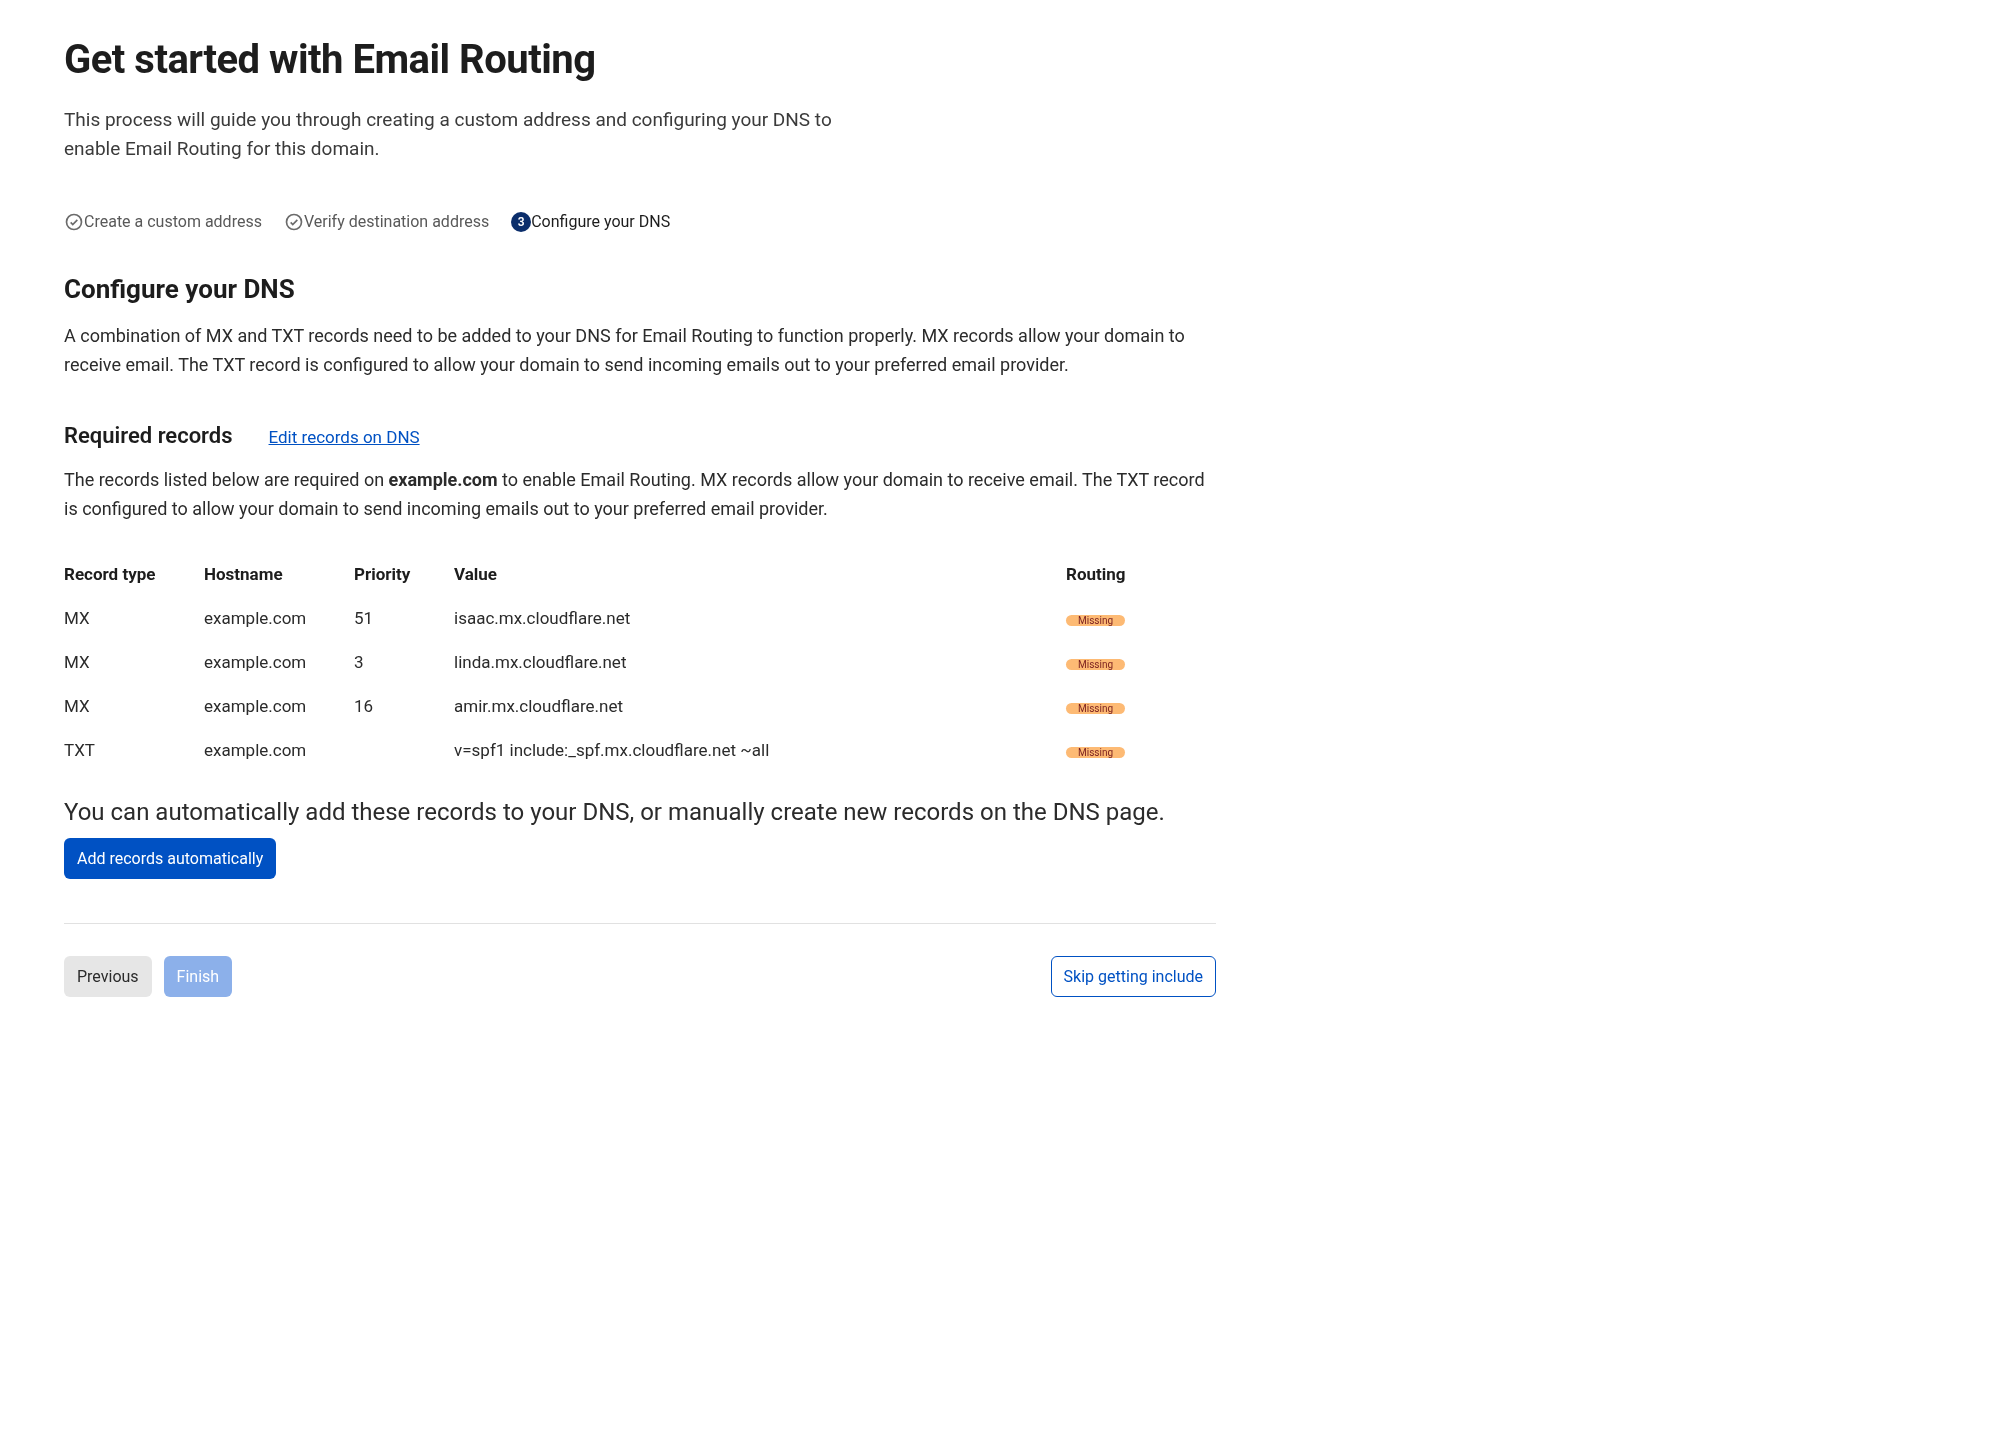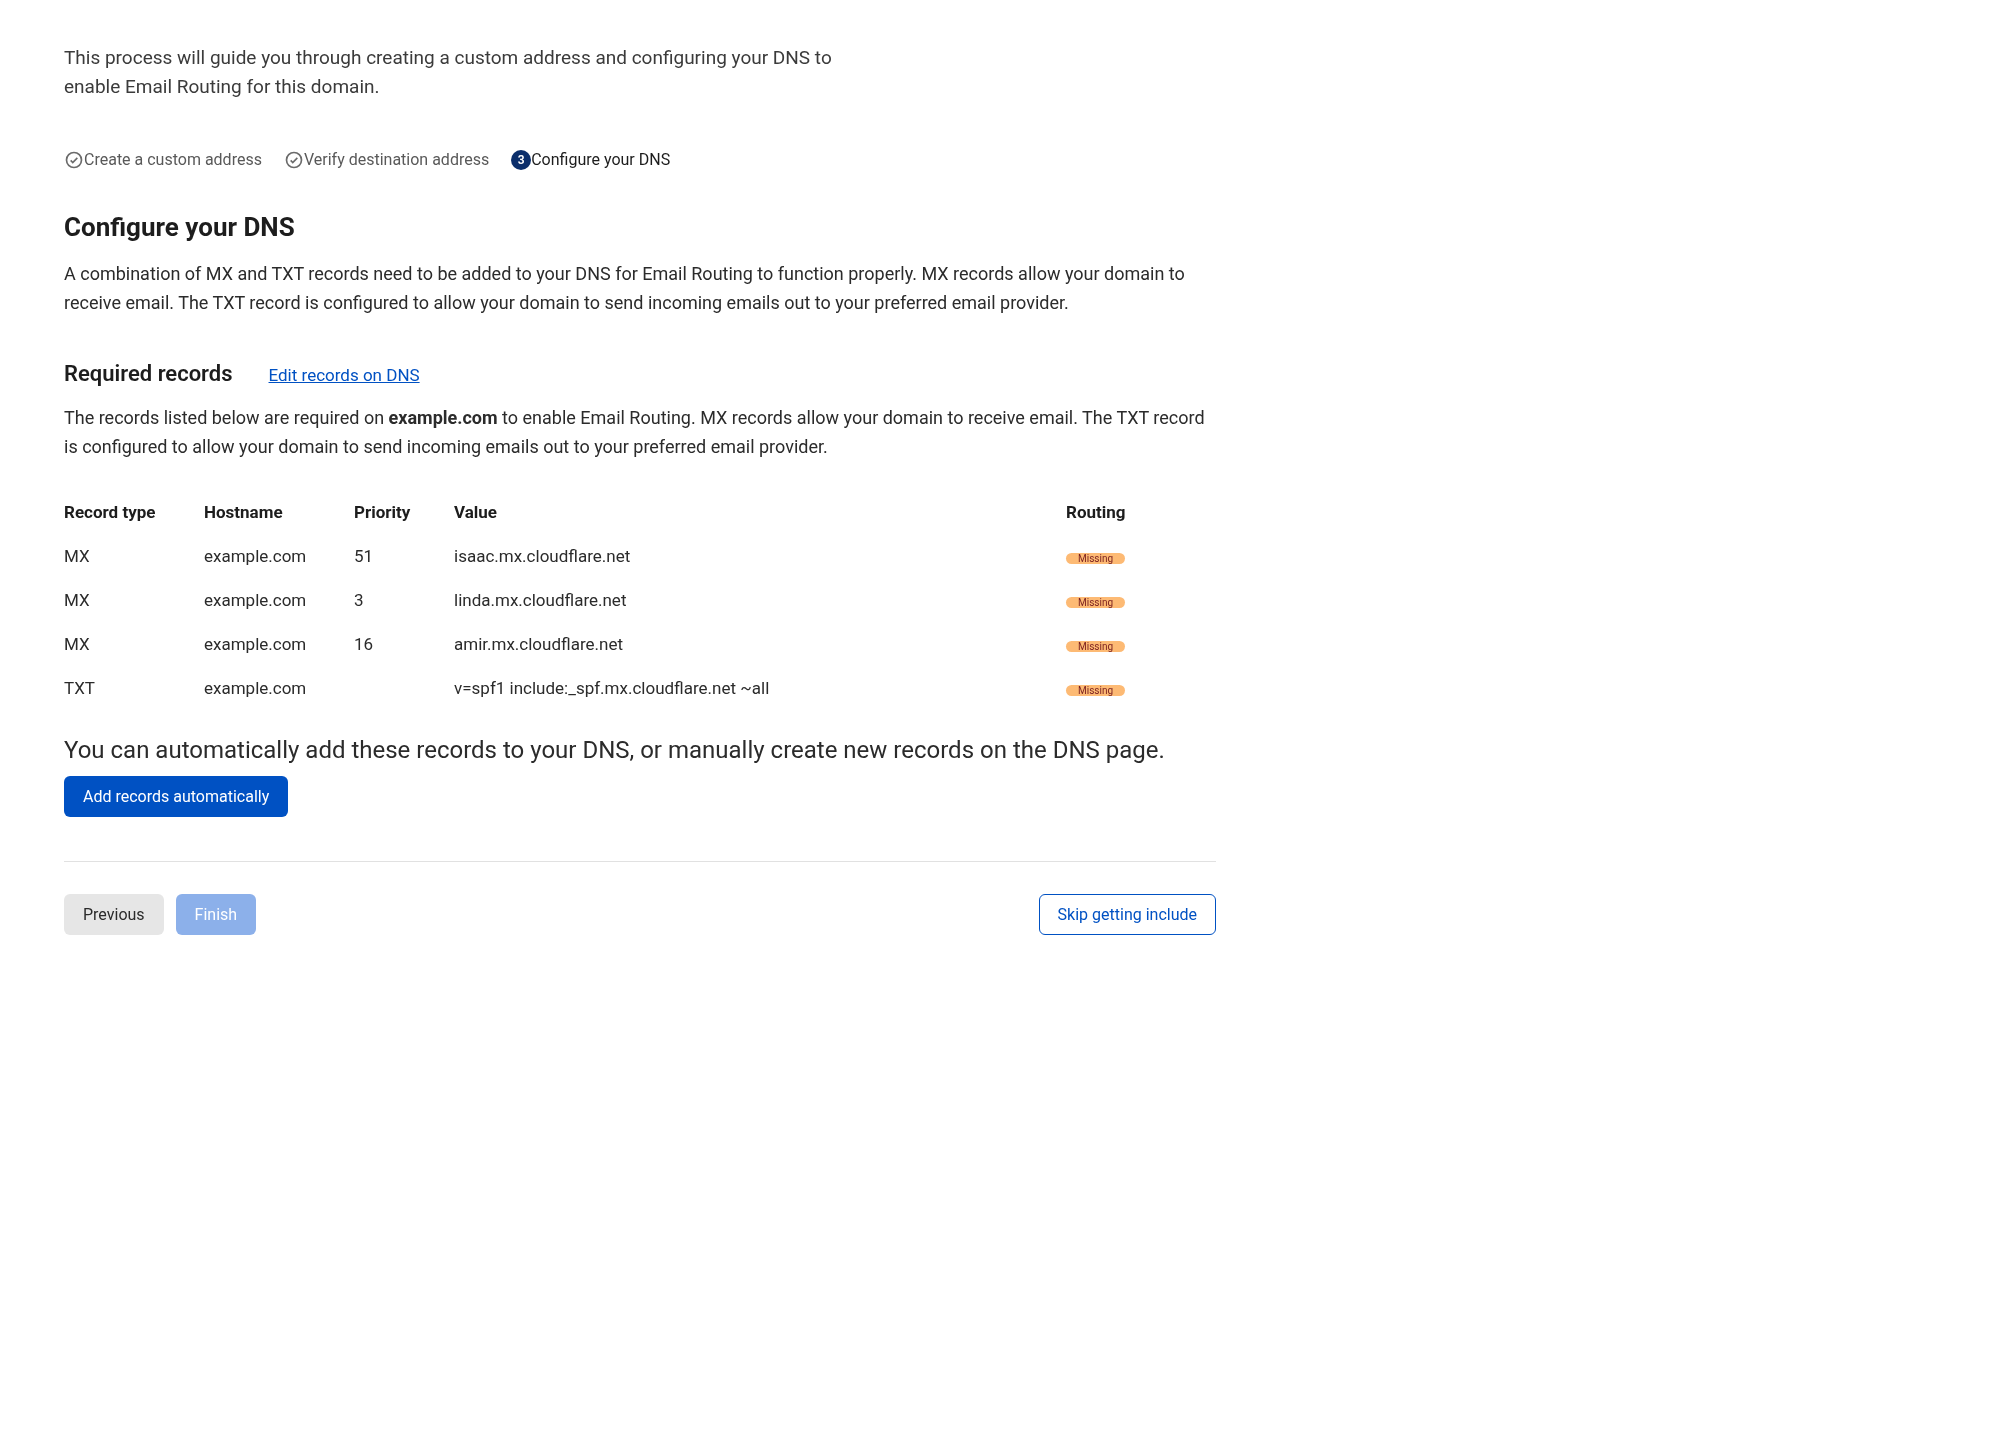--- a/index.html
+++ b/index.html
@@ -126,21 +126,21 @@
     font-size: 24px;
     color: #2b2b2b;
     margin-bottom: 12px;
   }
   .btn {
     display: inline-flex;
     align-items: center;
     justify-content: center;
     font-size: 16px;
     border-radius: 6px;
-    padding: 10px 18px;
+    padding: 10px 12px;
     cursor: pointer;
     border: 1px solid transparent;
     font-family: inherit;
   }
   .btn-primary {
     background: #0051c3;
     color: #fff;
   }
   .btn-secondary {
     background: #e6e6e6;
@@ -169,20 +169,21 @@
   .footer-left {
     display: flex;
     gap: 12px;
   }
 </style>
 </head>
 <body>
 
 <div class="page">
 
+  <h1 class="page-title">Get started with Email Routing</h1>
   <p class="lead">This process will guide you through creating a custom address and configuring your DNS to enable Email Routing for this domain.</p>
 
   
   <div class="steps">
     <div class="step">
       <span class="step-icon">
         <svg viewBox="0 0 24 24" fill="none" stroke="#6b6b6b" stroke-width="2">
           <circle cx="12" cy="12" r="9"></circle>
           <path d="M8 12.5l2.5 2.5L16 9.5"></path>
         </svg>

